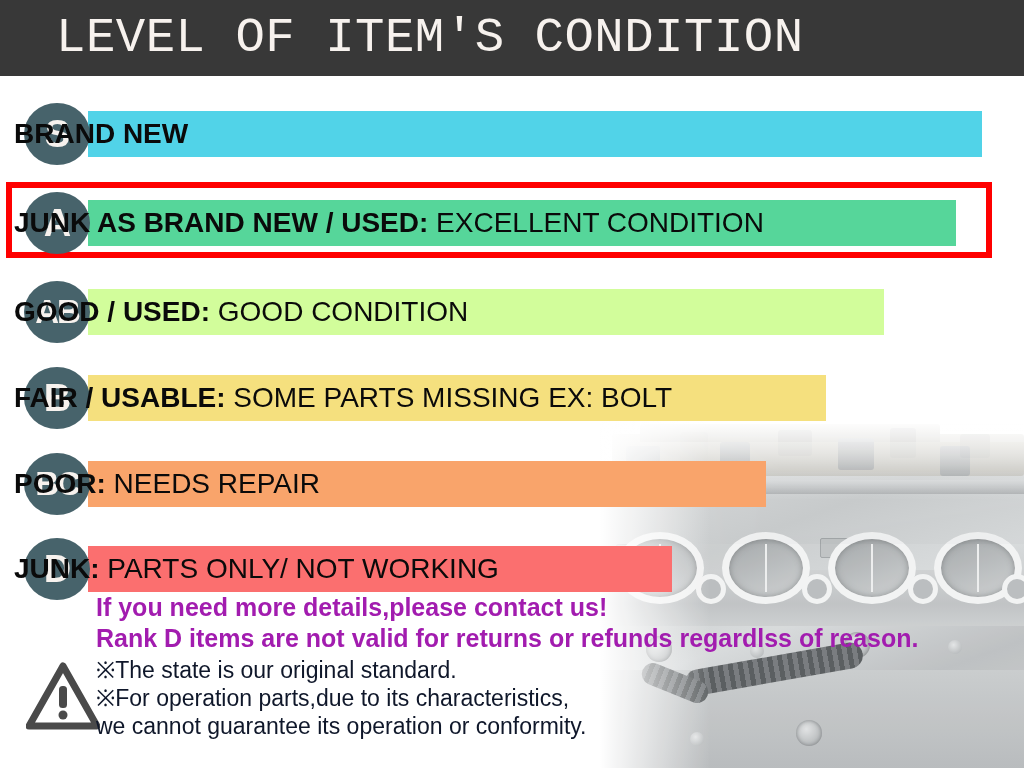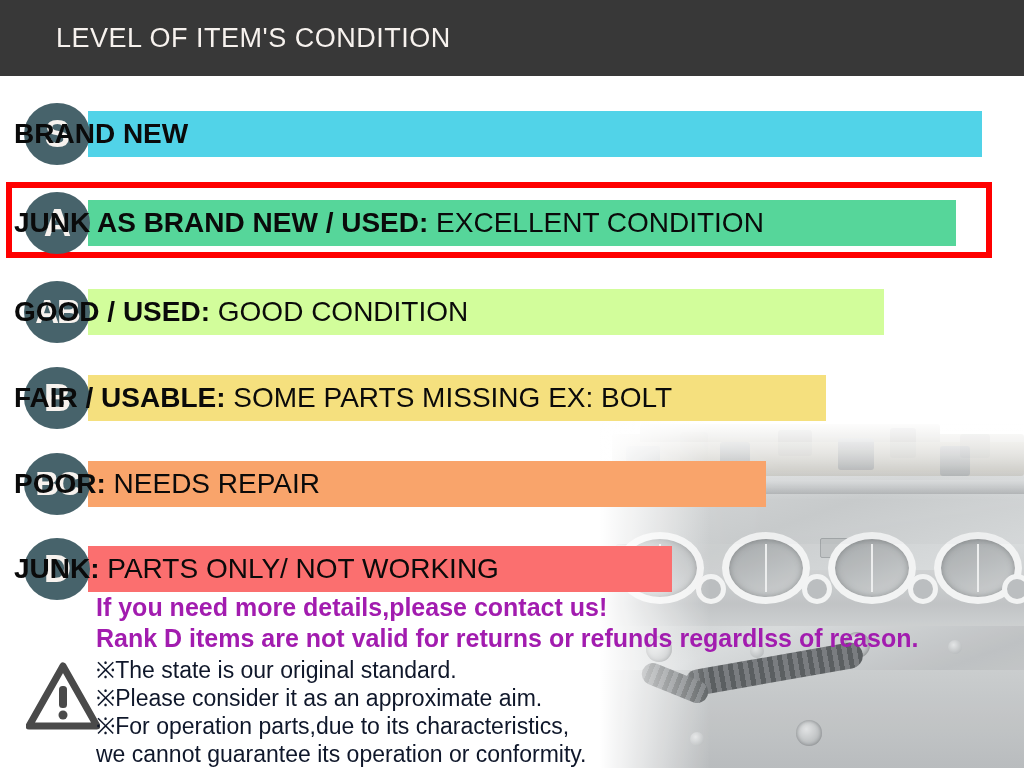--- a/index.html
+++ b/index.html
@@ -174,25 +174,25 @@
     left: 0; top: 0;
     width: 1024px; height: 76px;
     background: #383838;
   }
   .header-title {
     position: absolute;
     left: 56px;
     top: 50%;
     transform: translateY(-50%);
     color: #f7f2ee;
-    font-size: 27px;
+    font-size: 49px;
     font-weight: 400;
     letter-spacing: 0.5px;
     white-space: nowrap;
-    font-family: Liberation Sans, sans-serif;
+    font-family: Liberation Mono, monospace;
   }
 
   
   .rank-row {
     position: absolute;
     left: 0;
     height: 62px;
   }
   .badge {
     position: absolute;
@@ -391,18 +391,17 @@
   <div class="warning-icon">
     <svg width="74" height="68" viewBox="0 0 74 68">
       <path d="M37 4 L71 64 L3 64 Z" fill="none" stroke="#4a4a4a" stroke-width="7" stroke-linejoin="round"></path>
       <rect x="33" y="24" width="8" height="22" rx="3.5" fill="#4a4a4a"></rect>
       <circle cx="37" cy="53" r="4.5" fill="#4a4a4a"></circle>
     </svg>
   </div>
 
   <div class="notes-block">
     <div class="note-line">※The state is our original standard.</div>
-    <div class="note-line">※Please consider it as an approximate aim.</div>
     <div class="note-line">※For operation parts,due to its characteristics,</div>
     <div class="note-line">we cannot guarantee its operation or conformity.</div>
   </div>
 
 </div>
 
 </body></html>

